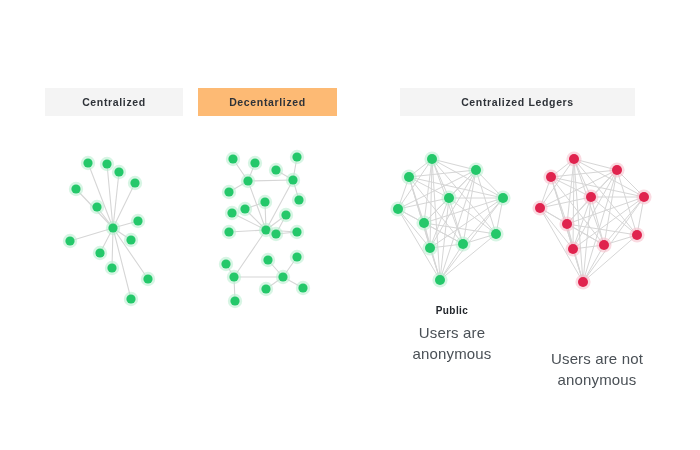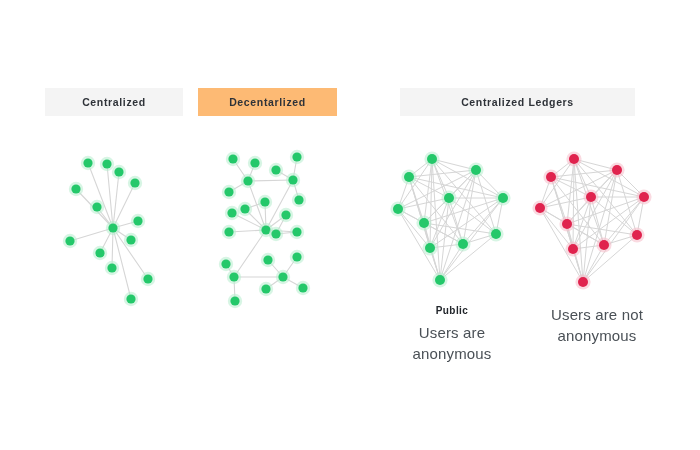--- a/index.html
+++ b/index.html
@@ -362,16 +362,16 @@
         <circle cx="583" cy="282" r="7.6" fill="#f5bcc8" opacity="0.55"></circle>
         <circle cx="583" cy="282" r="5" fill="#e0234e"></circle>
       </g>
     </svg>
 
   <div class="caption-block" id="cap-0" style="left: 382px; top: 305px;">
     <p class="caption-title" style="color: rgb(34, 38, 43);">Public</p>
     <p class="caption-sub" style="color: rgb(74, 80, 86);">Users are<br>anonymous</p>
   </div>
   <div class="caption-block" id="cap-1" style="left: 527px; top: 305px;">
-    <p class="caption-sub" style="color: rgb(74, 80, 86);">Users are not<br>anonymous</p>
+    <p class="caption-sub" style="color: rgb(74, 80, 86); margin-top: 44px;">Users are not<br>anonymous</p>
   </div>
 
 </div>
 
 </body></html>

